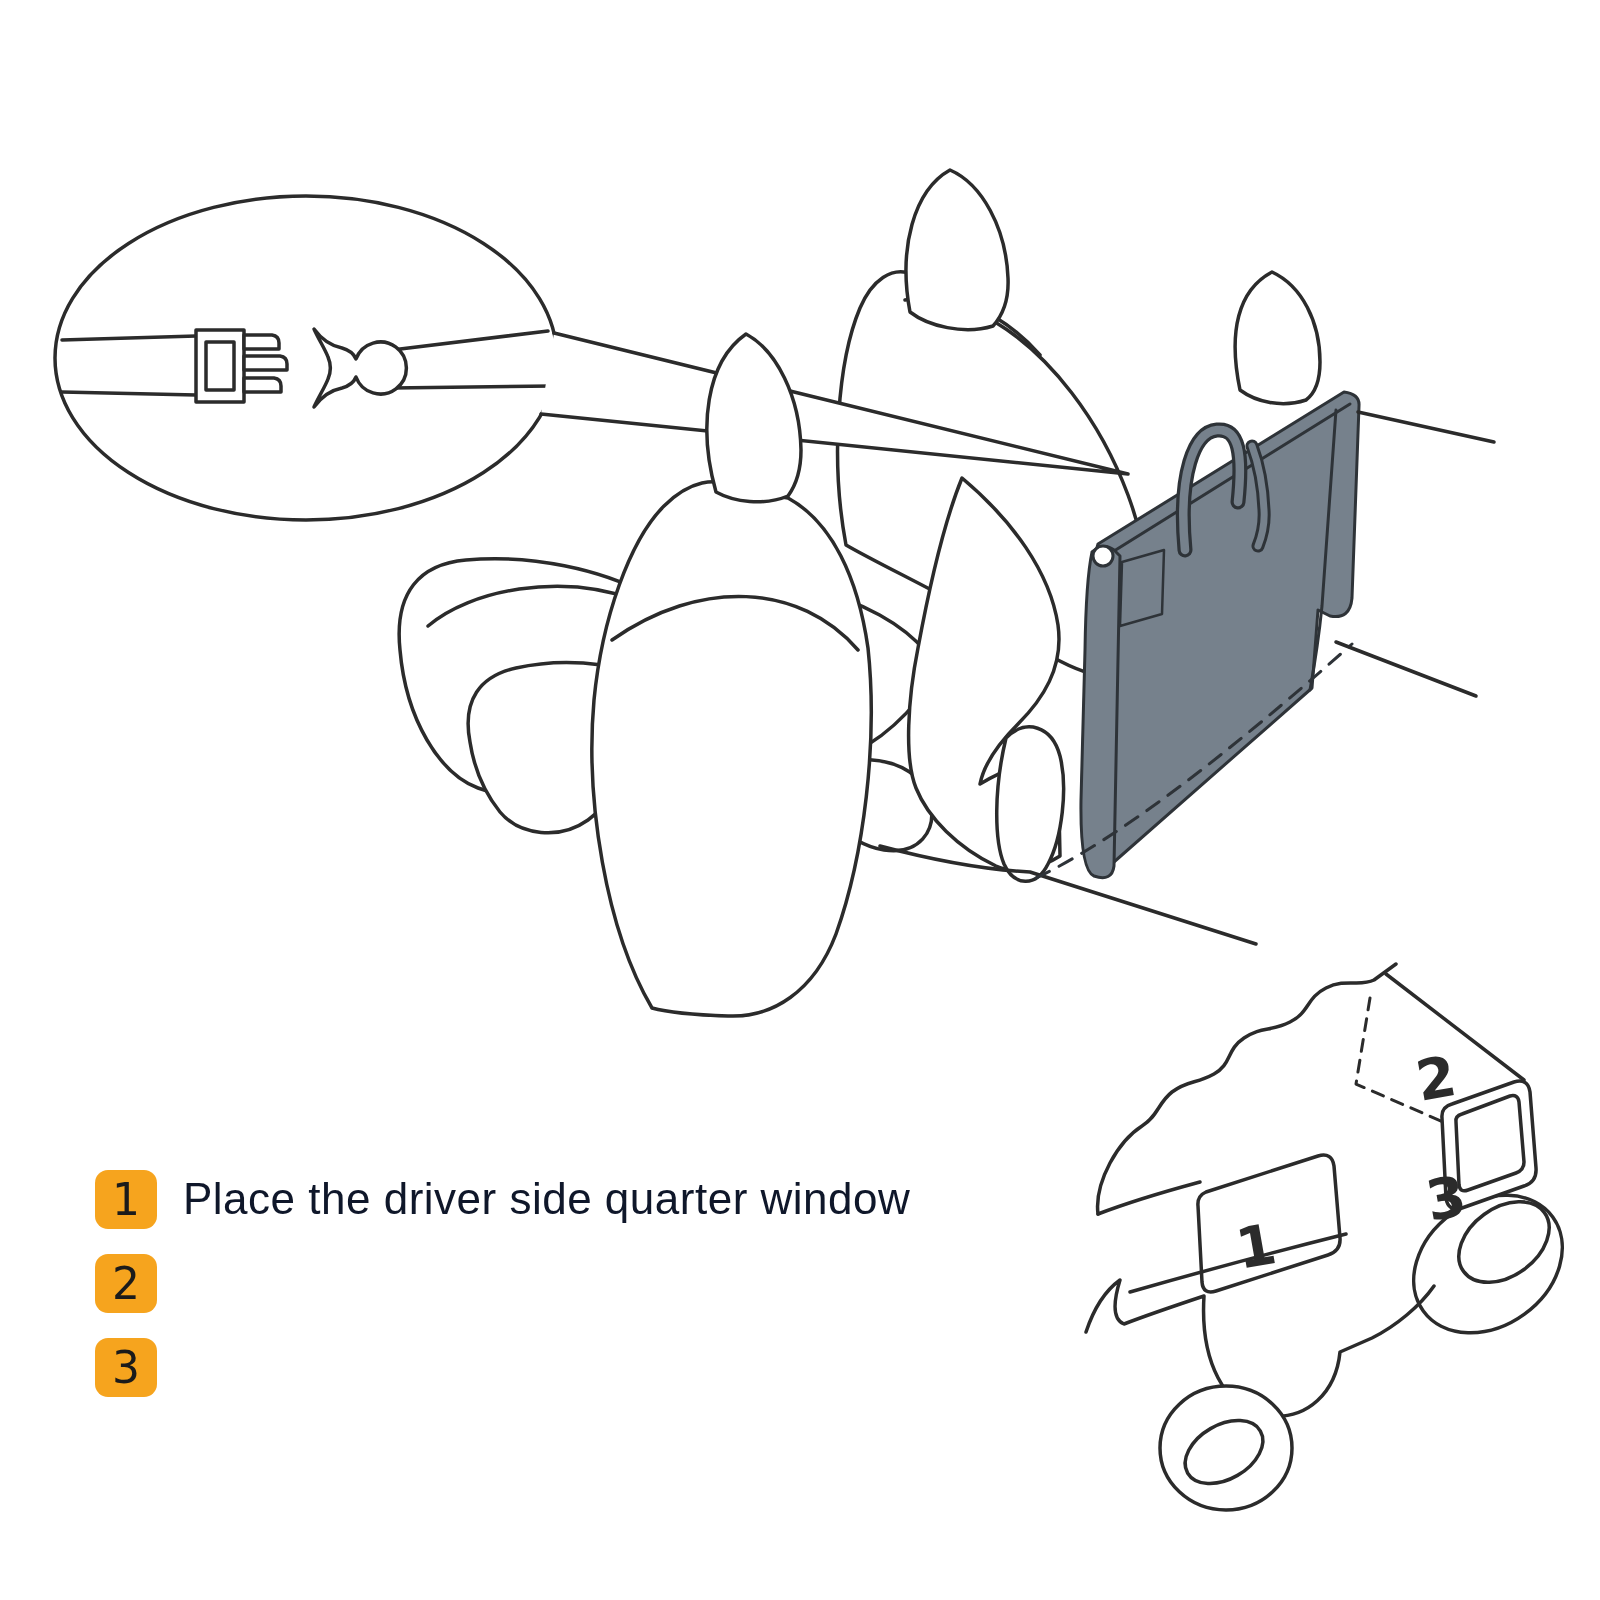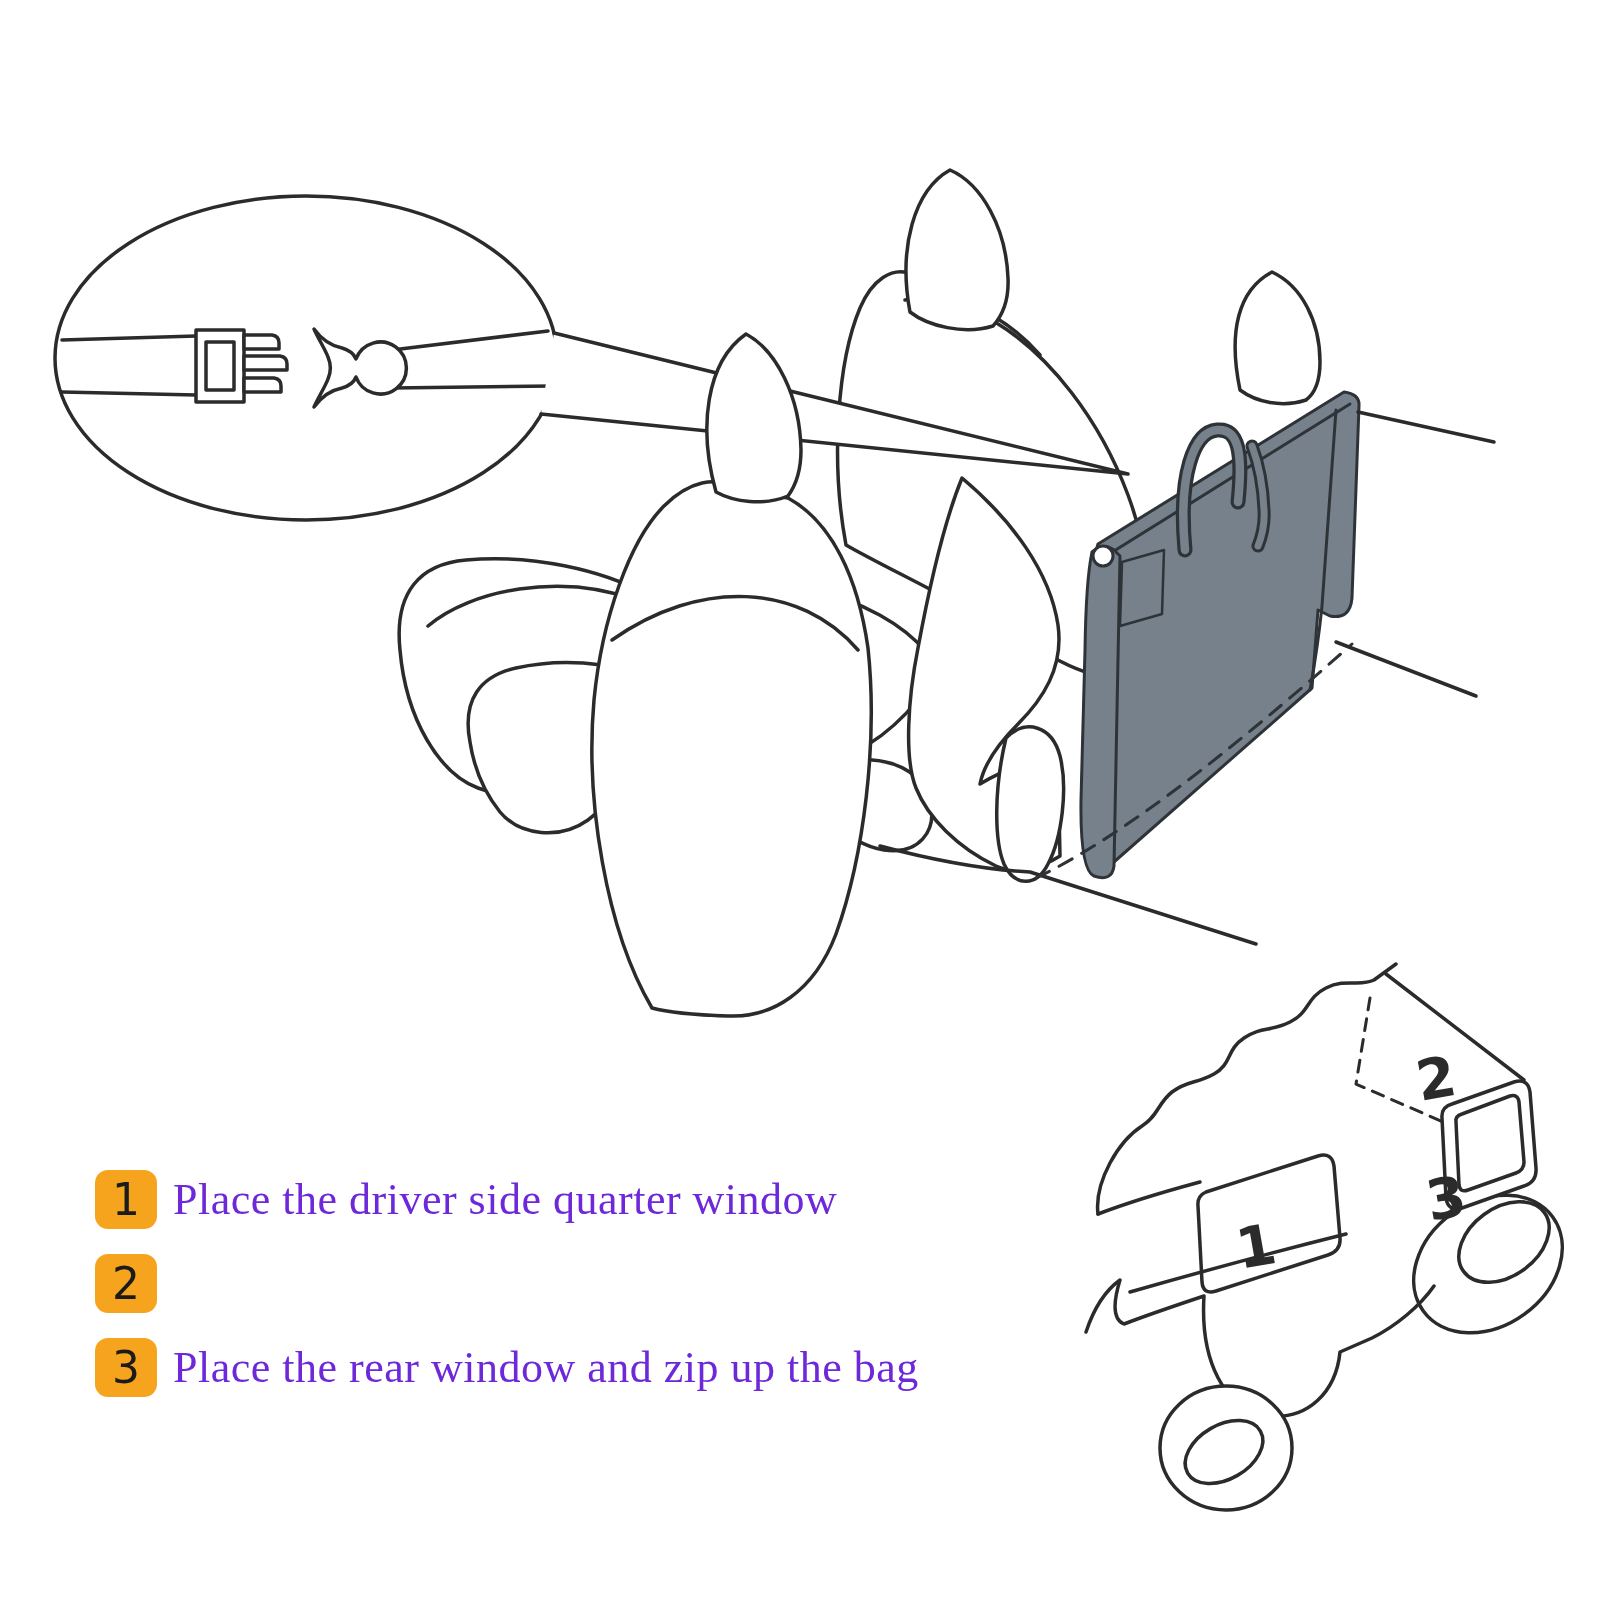--- a/index.html
+++ b/index.html
@@ -4,22 +4,22 @@
 <style>
   html,body{margin:0;padding:0;background:#ffffff;}
   .canvas{position:relative;width:1600px;height:1600px;background:#ffffff;overflow:hidden;
           font-family:"Liberation Sans", sans-serif;}
   .scene{position:absolute;left:0;top:0;}
   .instr-row{position:absolute;left:95px;display:flex;align-items:center;height:60px;}
   .badge{width:62px;height:59px;border-radius:13px;background:#F6A41E;
          display:flex;align-items:center;justify-content:center;
          font-size:44px;font-weight:400;color:#1b1b1b;flex:0 0 auto;
          font-family:"DejaVu Sans", sans-serif;}
-  .instr-text{margin-left:16px;font-size:44px;letter-spacing:0.5px;color:#6d28d9;
-         font-family:Liberation Serif, serif;font-weight:400;white-space:nowrap;}
+  .instr-text{margin-left:26px;font-size:44px;letter-spacing:0.5px;color:#0f172a;
+         font-family:Liberation Sans, sans-serif;font-weight:400;white-space:nowrap;}
   .row1{top:1169px;} .row2{top:1253px;} .row3{top:1337px;}
   svg text{font-family:"DejaVu Sans", sans-serif;font-weight:600;fill:#2b2b2b;}
 </style>
 </head>
 <body>
 
 <div class="canvas">
 
   <svg class="scene" width="1600" height="1600" viewBox="0 0 1600 1600">
 
@@ -157,16 +157,15 @@
 
   <div class="instr-row row1">
     <span class="badge">1</span>
     <span class="instr-text">Place the driver side quarter window</span>
   </div>
   <div class="instr-row row2">
     <span class="badge">2</span>
   </div>
   <div class="instr-row row3">
     <span class="badge">3</span>
-    <span class="instr-text">Place the rear window and zip up the bag</span>
   </div>
 
 </div>
 
 </body></html>

